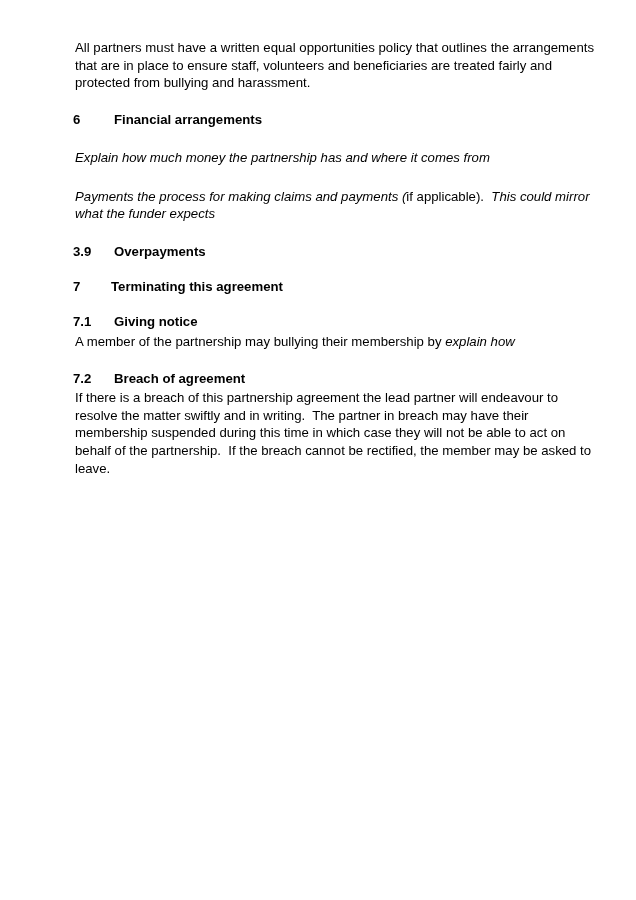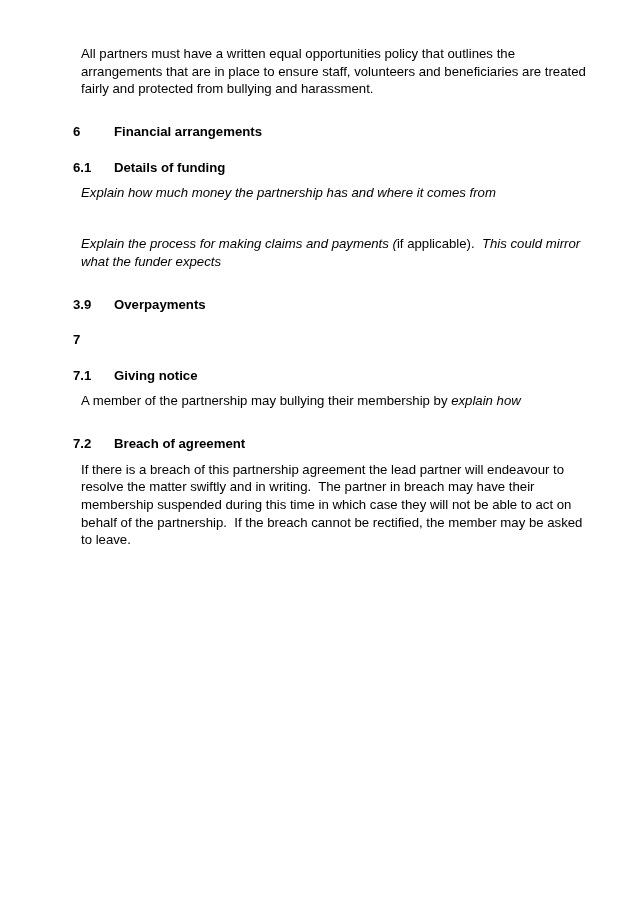--- a/index.html
+++ b/index.html
@@ -17,21 +17,21 @@
     }
     .page {
       position: absolute;
       left: 73px;
       top: 37px;
       width: 530px;
       font-size: 13.2px;
       line-height: 17.6px;
     }
     p {
-      margin: 8px;
+      margin: 2px;
     }
     .gap {
       height: 17.6px;
     }
     .heading {
       font-weight: bold;
       display: flex;
     }
     .heading .num {
       display: inline-block;
@@ -54,40 +54,37 @@
 
   <p>All partners must have a written equal opportunities policy that outlines the arrangements that are in place to ensure staff, volunteers and beneficiaries are treated fairly and protected from bullying and harassment.</p>
   <div class="gap"></div>
 
   <div class="heading major">
     <span class="num">6</span>
     <span>Financial arrangements</span>
   </div>
   <div class="gap"></div>
 
-  <div class="heading">
-    <span class="num">6.1</span>
-    <span>Details of funding</span>
-  </div>
   <p>
     <span class="i">Explain how much money the partnership has and where it comes from</span>
   </p>
   <div class="gap"></div>
 
-  <p><span class="i">Explain the process for making claims and payments (</span><span style="white-space:pre-wrap">if applicable).  </span><span class="i">This could mirror what the funder expects</span></p>
+  <p><span class="i">Payments the process for making claims and payments (</span><span style="white-space:pre-wrap">if applicable).  </span><span class="i">This could mirror what the funder expects</span></p>
   <div class="gap"></div>
 
   <div class="heading">
     <span class="num">3.9</span>
     <span>Overpayments</span>
   </div>
   <div class="gap"></div>
 
   <div class="heading major7">
     <span class="num">7</span>
+    <span>Terminating this agreement</span>
   </div>
   <div class="gap"></div>
 
   <div class="heading">
     <span class="num">7.1</span>
     <span>Giving notice</span>
   </div>
   <p><span style="white-space:pre-wrap">A member of the partnership may bullying their membership by </span><span class="i">explain how</span></p>
   <div class="gap"></div>
 

